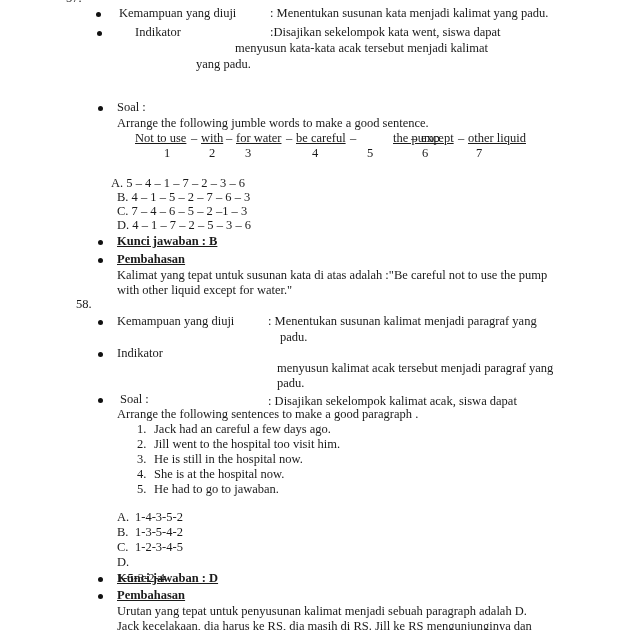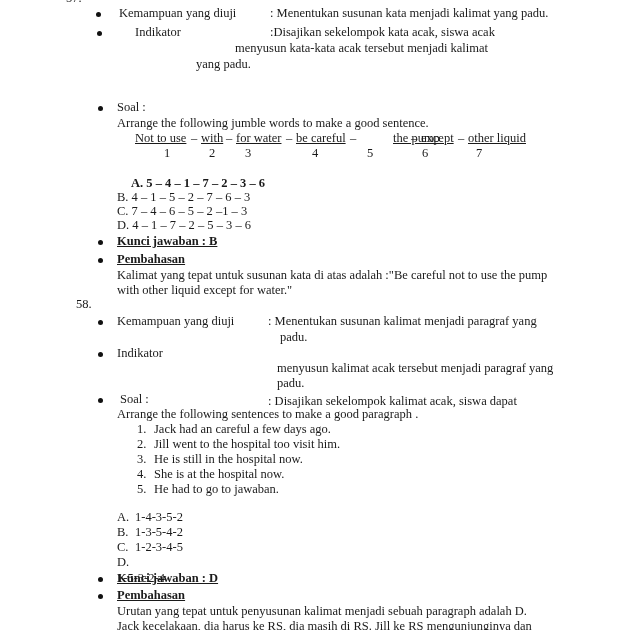--- a/index.html
+++ b/index.html
@@ -21,21 +21,21 @@
 
 <div>
   <div class="abs" style="left:66px; top:-9px;">57.</div>
 
   <div class="bullet" style="left:96px; top:12px;"></div>
   <div class="abs" style="left:119px; top:6px;">Kemampuan yang diuji</div>
   <div class="abs" style="left:270px; top:6px;">: Menentukan susunan kata menjadi kalimat yang padu.</div>
 
   <div class="bullet" style="left:97px; top:31px;"></div>
   <div class="abs" style="left:135px; top:25px;">Indikator</div>
-  <div class="abs" style="left:270px; top:25px;">:Disajikan sekelompok kata acak, siswa acak</div>
+  <div class="abs" style="left:270px; top:25px;">:Disajikan sekelompok kata went, siswa dapat</div>
   <div class="abs" style="left:235px; top:41px;">menyusun kata-kata acak tersebut menjadi kalimat</div>
   <div class="abs" style="left:196px; top:57px;">yang padu.</div>
 
   <div class="bullet" style="left:98px; top:106px;"></div>
   <div class="abs" style="left:117px; top:100px;">Soal :</div>
   <div class="abs" style="left:117px; top:116px;">Arrange the following jumble words to make a good sentence.</div>
 
   <div>
     <span class="abs u" style="left:135px; top:131px;">Not to use</span>
     <span class="abs" style="left:191px; top:131px;">–</span>
@@ -54,21 +54,21 @@
   <div>
     <span class="abs" style="left:164px; top:146px;">1</span>
     <span class="abs" style="left:209px; top:146px;">2</span>
     <span class="abs" style="left:245px; top:146px;">3</span>
     <span class="abs" style="left:312px; top:146px;">4</span>
     <span class="abs" style="left:367px; top:146px;">5</span>
     <span class="abs" style="left:422px; top:146px;">6</span>
     <span class="abs" style="left:476px; top:146px;">7</span>
   </div>
 
-  <div class="abs" style="left:131px; top:176px;font-weight:bold;">A. 5 – 4 – 1 – 7 – 2 – 3 – 6</div>
+  <div class="abs" style="left:111px; top:176px;">A. 5 – 4 – 1 – 7 – 2 – 3 – 6</div>
   <div class="abs" style="left:117px; top:190px;">B. 4 – 1 – 5 – 2 – 7 – 6 – 3</div>
   <div class="abs" style="left:117px; top:204px;">C. 7 – 4 – 6 – 5 – 2 –1 – 3</div>
   <div class="abs" style="left:117px; top:218px;">D. 4 – 1 – 7 – 2 – 5 – 3 – 6</div>
 
   <div class="bullet" style="left:98px; top:240px;"></div>
   <div class="abs bold" style="left:117px; top:234px;">Kunci jawaban : B</div>
 
   <div class="bullet" style="left:98px; top:258px;"></div>
   <div class="abs bold" style="left:117px; top:252px;">Pembahasan</div>
   <div class="abs" style="left:117px; top:268px;">Kalimat yang tepat untuk susunan kata di atas adalah :"Be careful not to use the pump</div>

